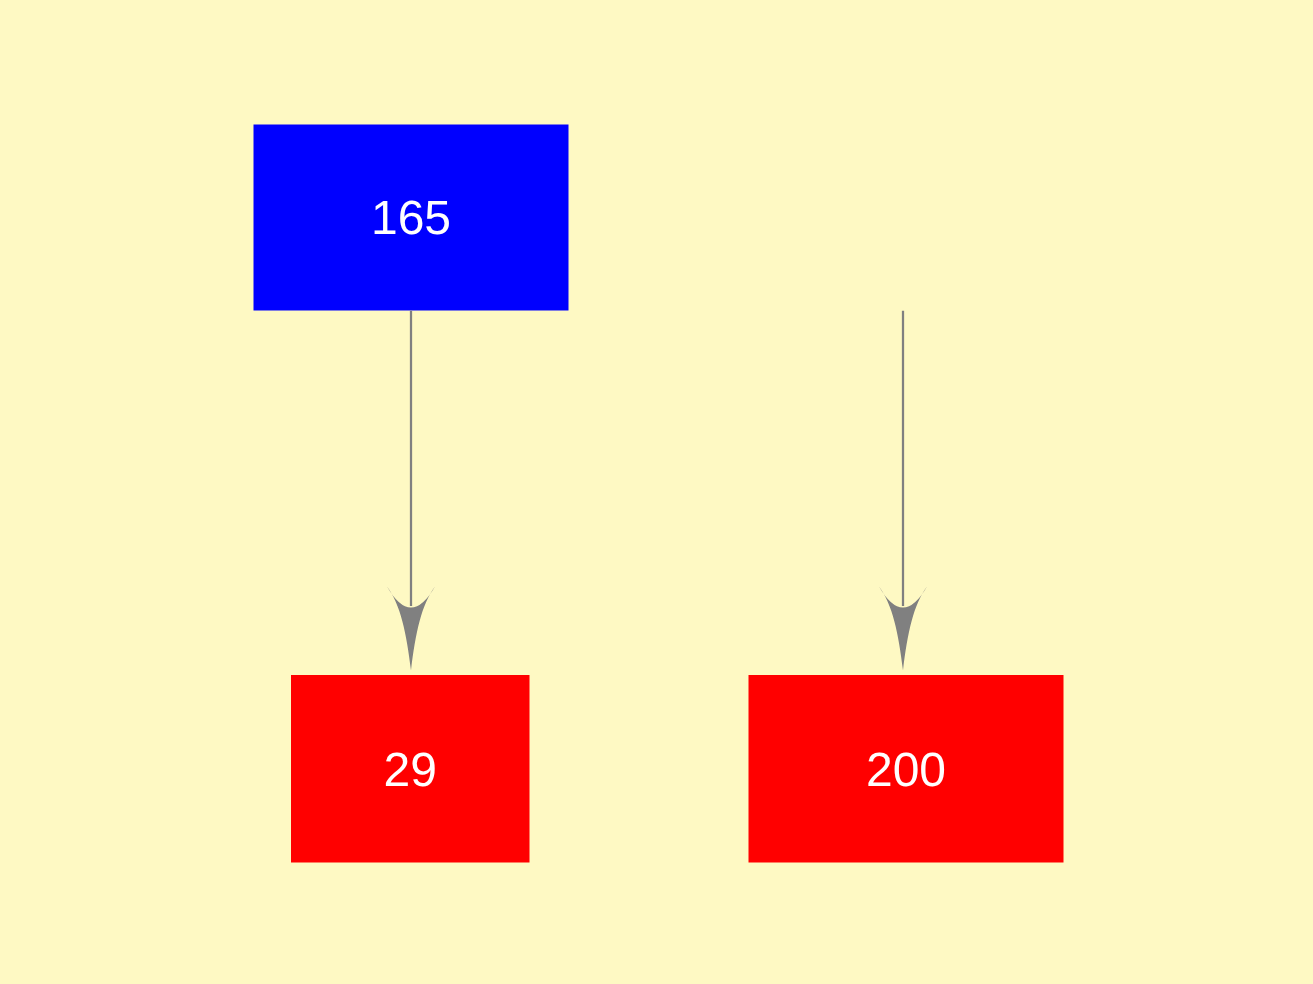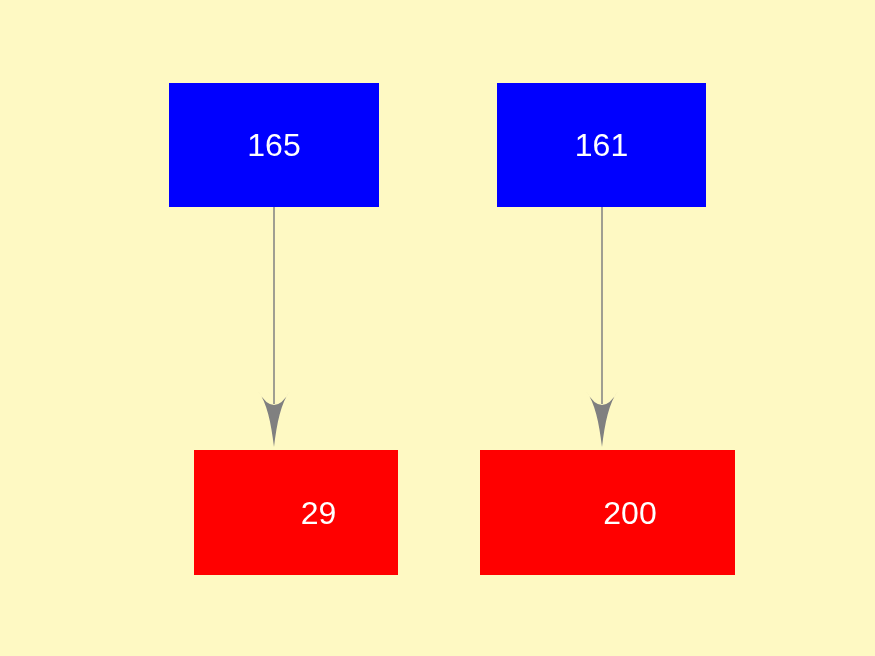--- a/index.html
+++ b/index.html
@@ -18,50 +18,47 @@
   .node {
     position: absolute;
     display: flex;
     align-items: center;
     justify-content: center;
     color: #ffffff;
     font-size: 32px;
     line-height: 1;
   }
   .node-blue { background: #0000ff; }
-  .node-red  { background: #ff0000; padding-left: 45px; }
+  .node-red  { background: #ff0000; }
   .edge {
     position: absolute;
     display: block;
   }
 </style>
 </head>
 <body>
 
 <div class="canvas">
 
   <div class="node node-blue" style="left:169px; top:83px; width:210px; height:124px;">
     <span>165</span>
   </div>
 
-  <div class="node node-blue" style="left:497px; top:83px; width:209px; height:124px;">
-    <span>161</span>
-  </div>
 
   <svg class="edge" style="left:256px; top:207px;" width="36" height="242" viewBox="0 0 36 242">
     <line x1="18" y1="0" x2="18" y2="197" stroke="#808080" stroke-width="1.5"></line>
     <path d="M18 240 C15 215 11 196 2 184 Q18 212 34 184 C25 196 21 215 18 240 Z" fill="#808080" stroke="none"></path>
   </svg>
 
   <svg class="edge" style="left:584px; top:207px;" width="36" height="242" viewBox="0 0 36 242">
     <line x1="18" y1="0" x2="18" y2="197" stroke="#808080" stroke-width="1.5"></line>
     <path d="M18 240 C15 215 11 196 2 184 Q18 212 34 184 C25 196 21 215 18 240 Z" fill="#808080" stroke="none"></path>
   </svg>
 
   <div class="node node-red" style="left:194px; top:450px; width:159px; height:125px;">
     <span>29</span>
   </div>
 
-  <div class="node node-red" style="left:480px; top:450px; width:210px; height:125px;">
+  <div class="node node-red" style="left:499px; top:450px; width:210px; height:125px;">
     <span>200</span>
   </div>
 
 </div>
 
 </body></html>

